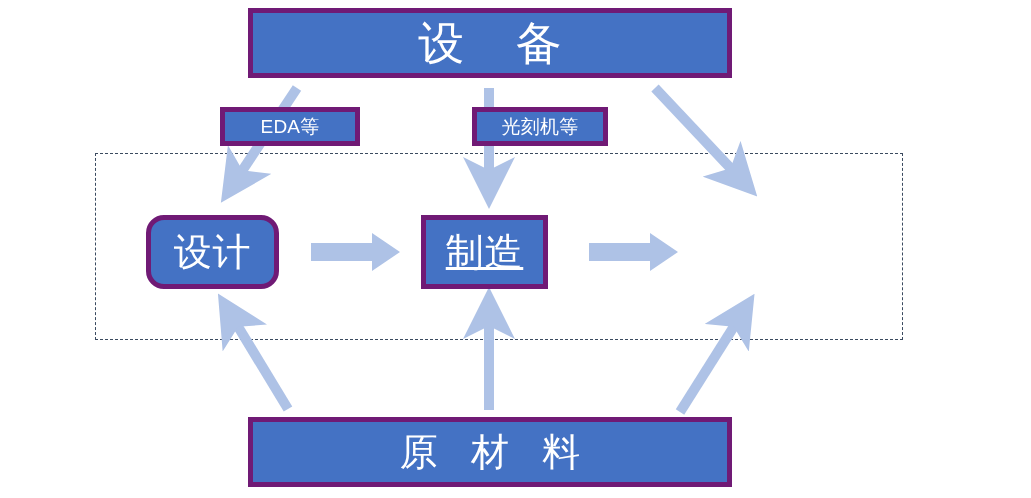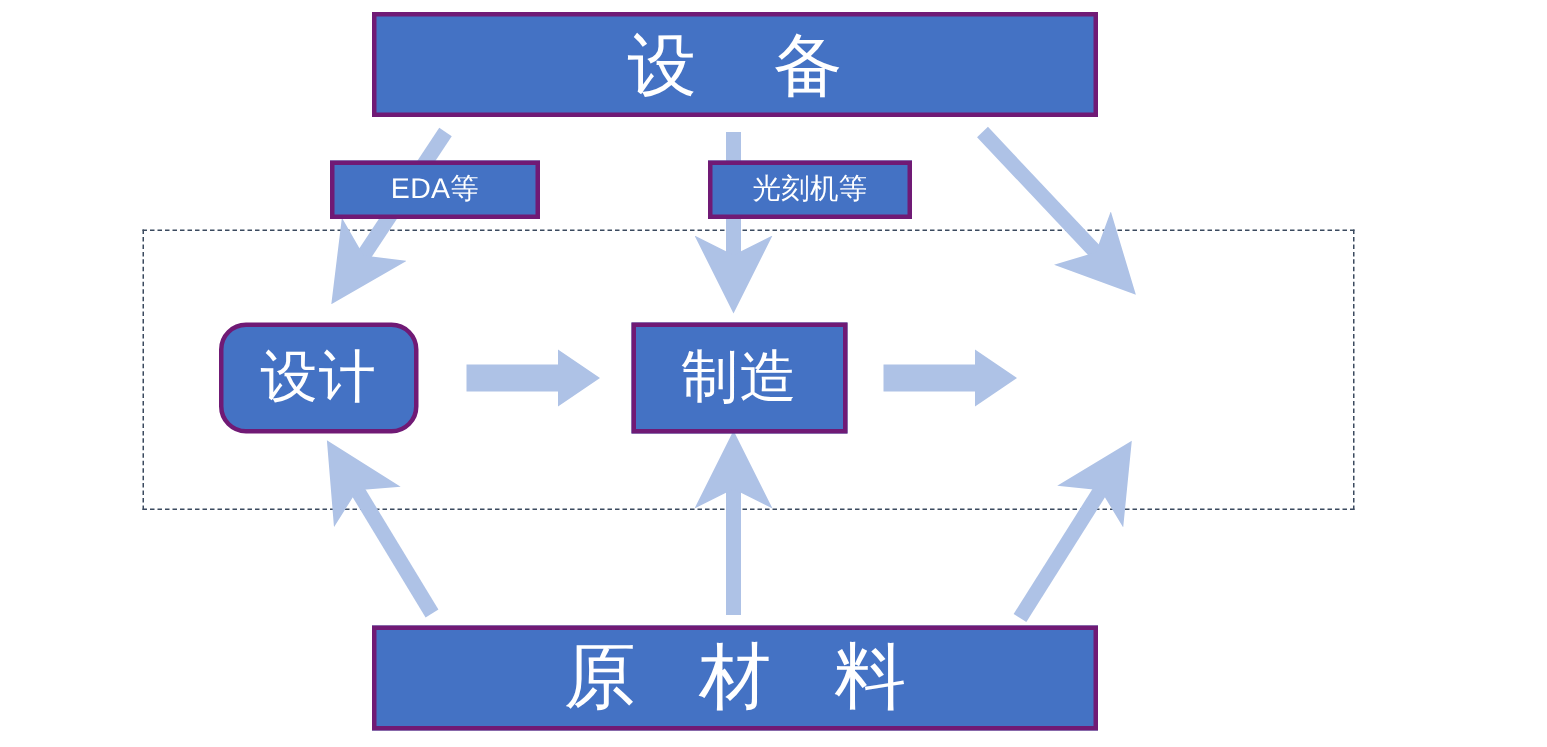--- a/index.html
+++ b/index.html
@@ -21,21 +21,21 @@
     position: absolute;
     left: 0;
     top: 0;
     width: 1031px;
     height: 498px;
   }
   .node {
     position: absolute;
     box-sizing: border-box;
     background: #4472C4;
-    border: 3px solid #701a75;
+    border: 5px solid #701a75;
     color: #FFFFFF;
     display: flex;
     align-items: center;
     justify-content: center;
     text-align: center;
     line-height: 1;
     white-space: nowrap;
     z-index: 5;
   }
   
@@ -47,21 +47,21 @@
     font-size: 46px;
     letter-spacing: 0.42em;
     text-indent: 0.42em;
   }
   
   #bar-material {
     left: 248px;
     top: 417px;
     width: 484px;
     height: 70px;
-    font-size: 48px;
+    font-size: 38px;
     letter-spacing: 0.30em;
     text-indent: 0.30em;
   }
   
   .chip {
     font-size: 19px;
     height: 39px;
     letter-spacing: 0.01em;
     z-index: 6;
     margin-left: 32px;
@@ -85,21 +85,22 @@
   }
   #box-design {
     left: 146px;
     top: 215px;
     width: 133px;
     border-radius: 18px;
   }
   #box-manufacture {
     left: 421px;
     top: 215px;
-    width: 144px;
+    width: 127px;
+    text-decoration: underline;
   }
   #box-packaging {
     left: 699px;
     top: 215px;
     width: 134px;
   }
   
   #dashed-region {
     position: absolute;
     left: 95px;

